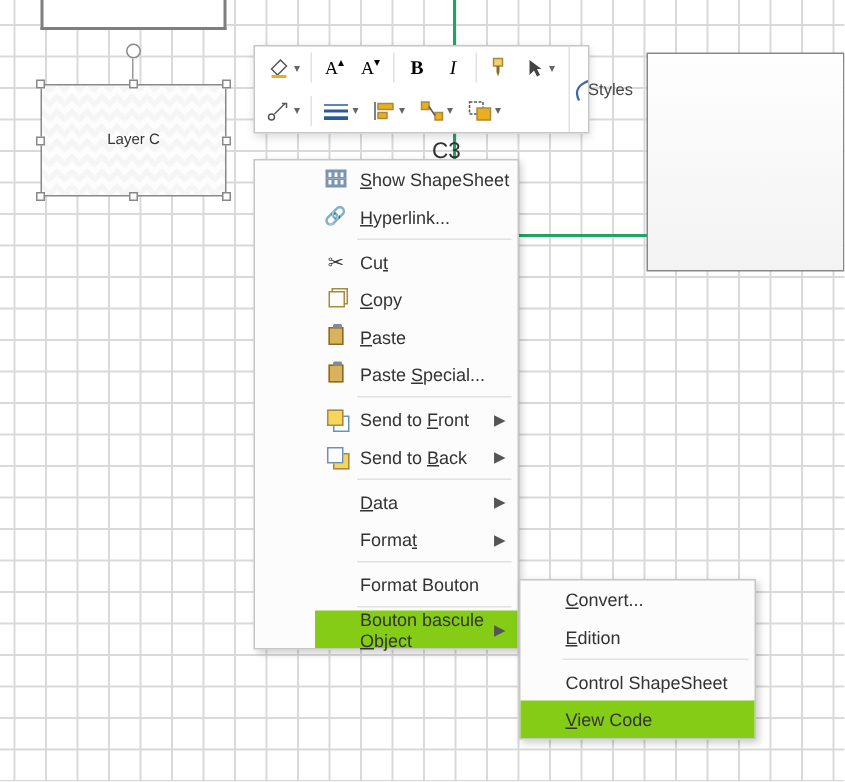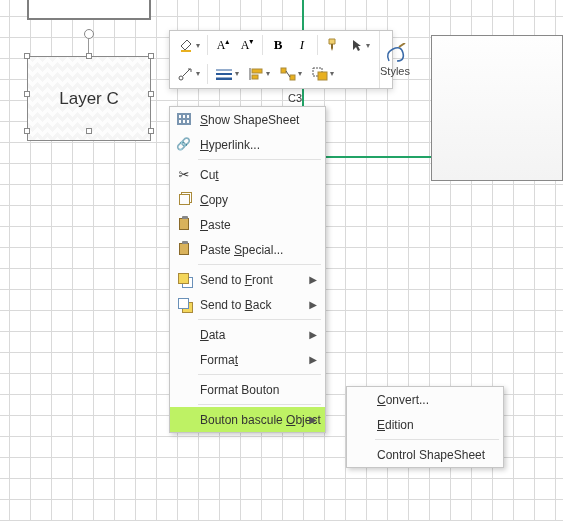--- a/index.html
+++ b/index.html
@@ -6,50 +6,50 @@
 body { width: 563px; height: 521px; position: relative; background: #fff; overflow: hidden; }
 
 
 .grid-bg { position: absolute; inset: 0;
   background-image:
     linear-gradient(to right, #d9d9d9 1px, transparent 1px),
     linear-gradient(to bottom, #d9d9d9 1px, transparent 1px);
   background-size: 21px 21px; background-position: -12px -5px;
 }
 .shape-top { position:absolute; left:27px; top:0; width:124px; height:20px; background:#fff; border:2px solid #7f7f7f; border-top:none; }
-.shape-layer { position:absolute; left:27px; top:56px; width:124px; height:85px; border:1.5px solid #888;
+.shape-layer { position:absolute; left:27px; top:56px; width:124px; height:75px; border:1.5px solid #888;
   background: linear-gradient(135deg,#f5f5f5 25%,transparent 25%) -5px 0/10px 10px,
               linear-gradient(225deg,#f5f5f5 25%,transparent 25%) -5px 0/10px 10px,
               linear-gradient(45deg,#f5f5f5 25%,transparent 25%) 0 0/10px 10px,
               linear-gradient(315deg,#f5f5f5 25%,#fdfdfd 25%) 0 0/10px 10px;
-  display:flex; align-items:center; justify-content:center; font-size:17px; color:#333;
+  display:flex; align-items:center; justify-content:center; font-size:10px; color:#333;
 }
 .handle { position:absolute; width:6px; height:6px; background:#fff; border:1px solid #888; }
 .rot-handle { position:absolute; width:10px; height:10px; border:1px solid #888; border-radius:50%; background:#fff; }
 
 .green-v { position:absolute; left:302px; top:0; width:2px; height:158px; background:#21a366; }
 .green-h { position:absolute; left:302px; top:156px; width:130px; height:2px; background:#21a366; }
 .shape-right { position:absolute; left:431px; top:35px; width:132px; height:146px; background:linear-gradient(#fefefe,#f3f3f3); border:1.5px solid #888; }
-.label-c3 { position:absolute; left:288px; top:92px; font-size:11px; color:#333; }
+.label-c3 { position:absolute; left:288px; top:92px; font-size:15px; color:#333; }
 
 
 .minibar { position:absolute; left:169px; top:30px; width:224px; height:59px; background:#fff; border:1px solid #c6c6c6; box-shadow:0 2px 6px rgba(0,0,0,.15); display:flex; }
 .minibar-main { flex:1; display:flex; flex-direction:column; }
 .minibar-row { flex:1; display:flex; align-items:center; padding:0 4px; gap:0; }
 .mbtn { min-width:24px; height:24px; display:flex; align-items:center; justify-content:center; border:1px solid transparent; background:transparent; position:relative; }
 .mbtn .dd { font-size:8px; color:#666; margin-left:2px; }
 .divider { width:1px; height:20px; background:#e1e1e1; margin:0 3px; }
-.styles-panel { width:43px; border-left:1px solid #e1e1e1; display:flex; flex-direction:column; align-items:center; justify-content:center; font-size:11px; color:#444; }
+.styles-panel { width:43px; border-left:1px solid #e1e1e1; display:flex; flex-direction:row; align-items:center; justify-content:center; font-size:11px; color:#444; }
 
 
 .cmenu { position:absolute; background:#fcfcfc; border:1px solid #c6c6c6; box-shadow:2px 2px 5px rgba(0,0,0,.2); font-size:12px; color:#333; z-index:10; }
-.cmenu1 { left:169px; top:106px; width:157px; }
+.cmenu1 { left:169px; top:106px; width:177px;padding-left:40px; }
 .cmenu2 { left:346px; top:386px; width:158px; }
 .citem { height:25px; display:flex; align-items:center; padding-left:30px; position:relative; cursor:default; }
-.citem.hl { background:#bef264; }
+.citem.hl { background:#84cc16; }
 .cicon { position:absolute; left:6px; top:4px; width:16px; height:16px; display:flex; align-items:center; justify-content:center; }
 .citem .arrow { position:absolute; right:8px; font-size:10px; color:#555; }
 .csep { height:1px; background:#e1e1e1; margin:2px 4px 2px 28px; }
 .mn { color:#333; }
 .mn u { text-decoration:underline; }
 
 
 .i-sheet { width:14px; height:12px; border:1px solid #7a95b0; display:grid; grid-template-columns:1fr 1fr 1fr; grid-template-rows:1fr 1fr; }
 .i-sheet div { border:0.5px solid #7a95b0; }
 .i-link { font-size:12px; color:#5b7a9d; }
@@ -260,13 +260,16 @@
   <div class="citem">
     <span class="mn"><u>C</u><span>onvert...</span></span>
   </div>
   <div class="citem">
     <span class="mn"><u>E</u><span>dition</span></span>
   </div>
   <div class="csep"></div>
   <div class="citem">
     <span class="mn">Control ShapeSheet</span>
   </div>
+  <div class="citem hl">
+    <span class="mn"><u>V</u><span>iew Code</span></span>
+  </div>
 </div>
 
 </body></html>

